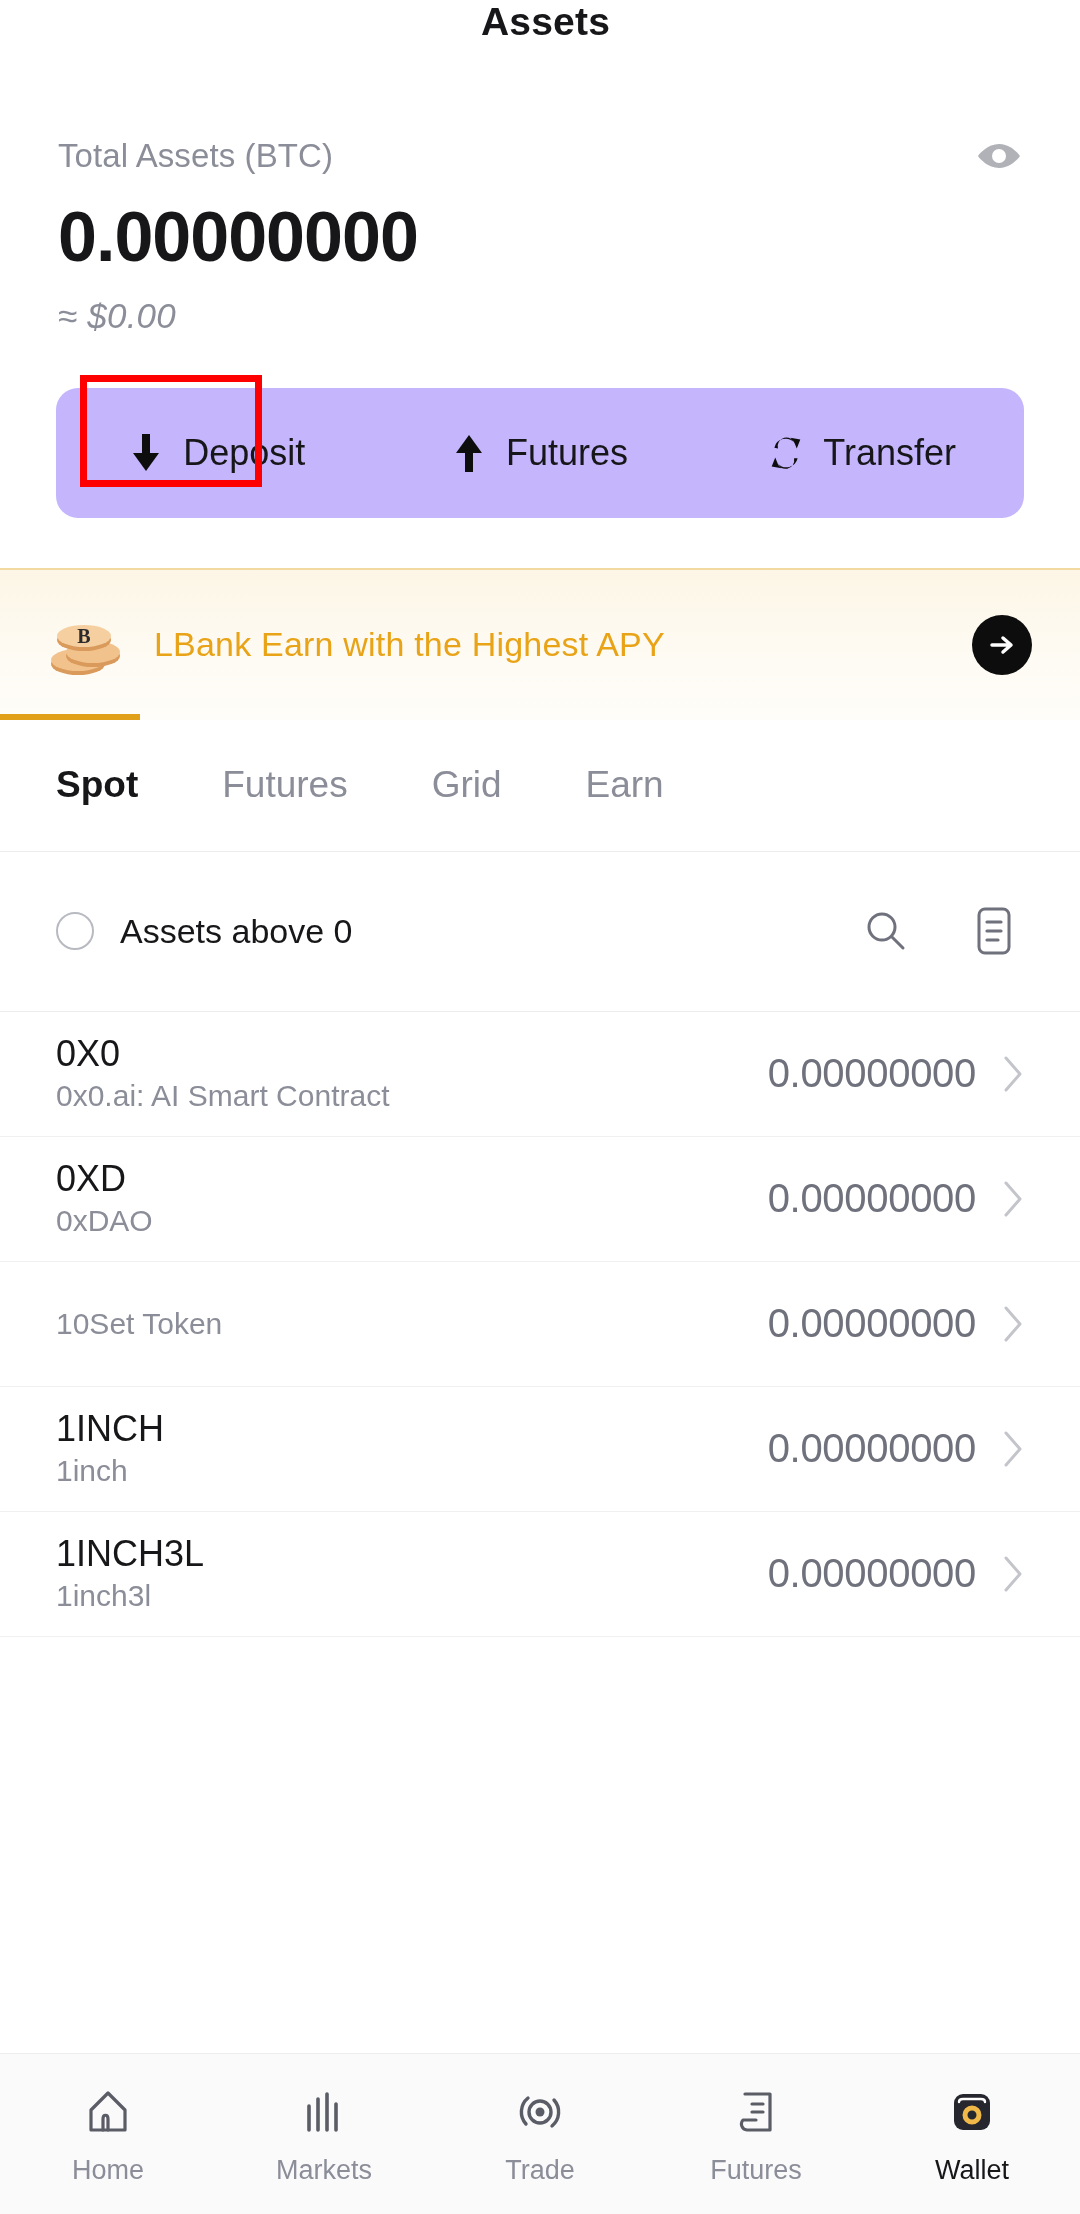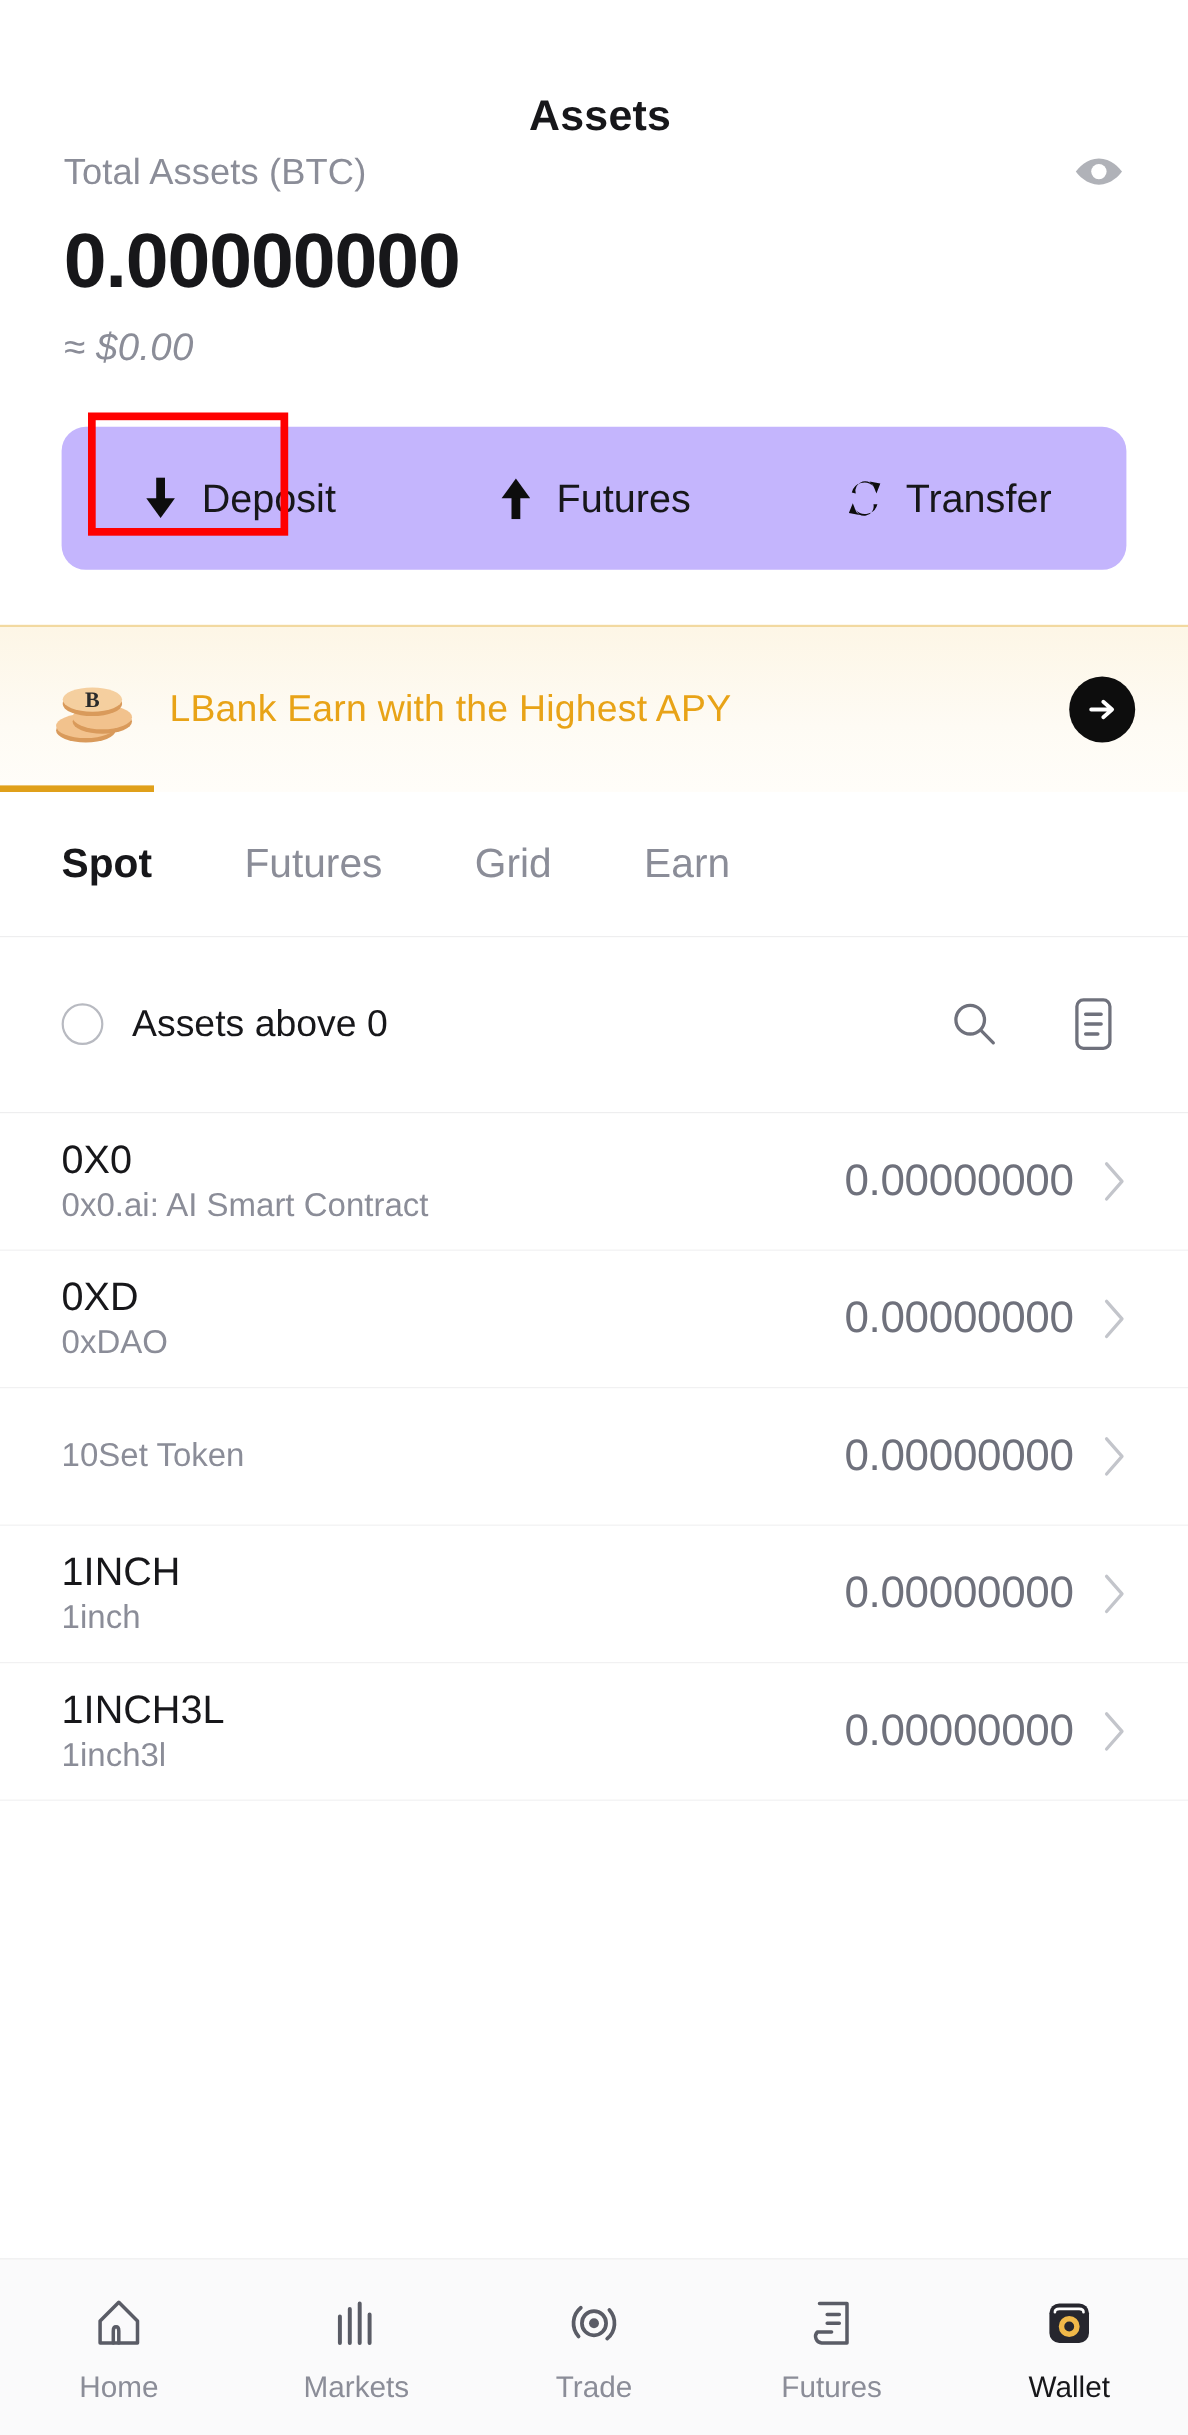--- a/index.html
+++ b/index.html
@@ -5,21 +5,21 @@
   * { margin:0; padding:0; box-sizing:border-box; }
   html, body {
     width:1080px; height:2214px;
     background:#ffffff;
     font-family:"Liberation Sans", sans-serif;
     -webkit-font-smoothing:antialiased;
   }
   .screen { position:relative; width:1080px; height:2214px; overflow:hidden; background:#fff; display:flex; flex-direction:column; }
 
   
-  .header { height:128px; display:flex; align-items:flex-end; justify-content:center; flex:0 0 auto;padding-left:11px; }
+  .header { height:128px; display:flex; align-items:flex-start; justify-content:center; flex:0 0 auto;padding-left:11px; }
   .header-title { font-size:39px; font-weight:bold; color:#17171a; letter-spacing:0.2px; }
 
   
   .balance { padding:0 58px; flex:0 0 auto; }
   .balance-top { display:flex; align-items:center; justify-content:space-between; height:56px; }
   .balance-label { font-size:33px; color:#8b8d98; letter-spacing:0.1px; }
   .eye-btn { width:46px; height:46px; display:flex; align-items:center; justify-content:center; }
   .balance-value { font-size:70px; font-weight:bold; color:#17171a; letter-spacing:-1px; margin-top:16px; line-height:1.08; }
   .balance-fiat { font-size:35px; color:#8b8d98; margin-top:20px; letter-spacing:0.2px;font-style:italic; }
 

